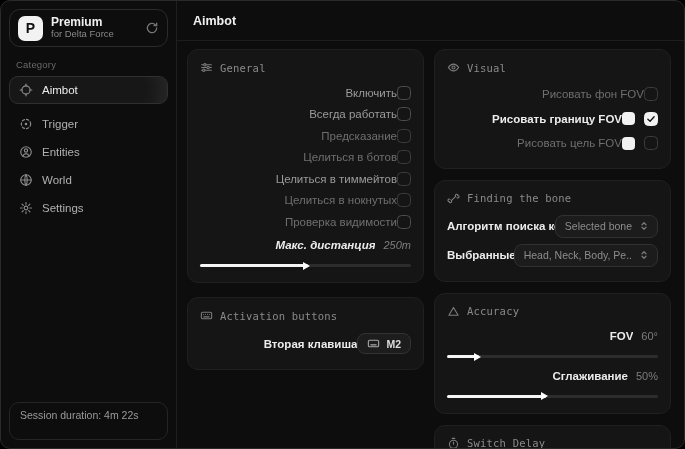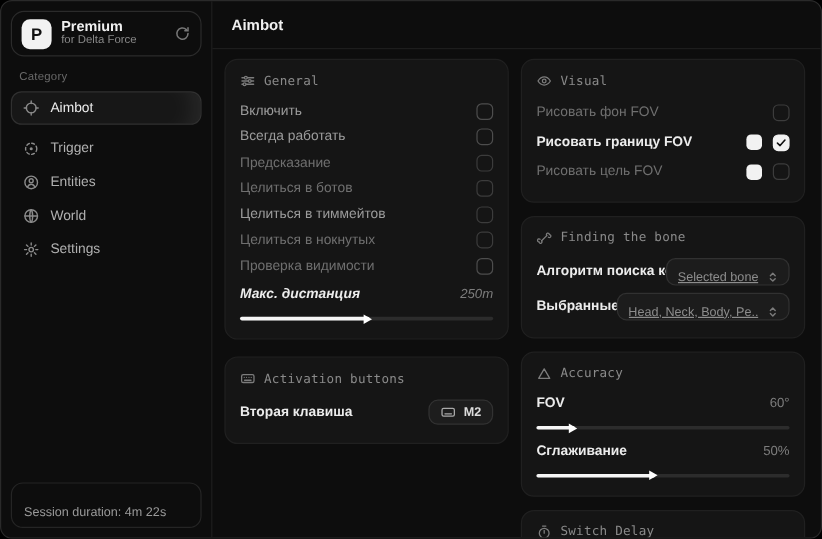--- a/index.html
+++ b/index.html
@@ -64,21 +64,21 @@
     color: #ececec;
     box-shadow: inset -20px 0 24px -18px rgba(255,255,255,0.10);
     margin-bottom: 6px;
   }
   .nav-item .nav-icon { width: 14px; height: 14px; color: #8a8a8a; flex: 0 0 14px; }
   .nav-item .nav-icon svg { width: 14px; height: 14px; display: block; }
   .session-box {
     position: absolute; left: 8px; right: 8px; bottom: 8px;
     border: 1px solid #252525; border-radius: 10px;
     height: 38px;
-    display: flex; align-items: flex-end;
+    display: flex; align-items: flex-start;
     padding: 6px 10px;
     font-size: 10.5px; color: #9a9a9a;
   }
   
   .main { flex: 1; display: flex; flex-direction: column; min-width: 0; }
   .main-header {
     height: 40px; flex: 0 0 40px;
     display: flex; align-items: center;
     padding: 0 16px;
     border-bottom: 1px solid #1d1d1d;
@@ -106,21 +106,21 @@
     letter-spacing: .2px;
   }
   .card-header .hdr-icon { width: 13px; height: 13px; color: #7c7c7c; flex: 0 0 13px; }
   .card-header .hdr-icon svg { width: 13px; height: 13px; display: block; }
   
   .row {
     display: flex; align-items: center;
     height: 21.5px;
     font-size: 11.5px;
   }
-  .row .lbl { flex: 1; color: #9b9b9b; white-space: nowrap; overflow: hidden; }
+  .row .lbl { flex: 1; color: #9b9b9b; white-space: nowrap; overflow: hidden; text-align: right; }
   .row .lbl.dim { color: #6f6f6f; }
   .row .lbl.strong { color: #ececec; font-weight: bold; }
   .row .val { font-size: 11px; color: #7d7d7d; margin-left: 8px; white-space: nowrap; }
   .vrow { height: 24.5px; }
   
   .checkbox {
     width: 14px; height: 14px;
     border: 1.4px solid #4d4d4d;
     border-radius: 4.5px;
     flex: 0 0 14px;
@@ -163,31 +163,30 @@
     border: 1px solid #323232;
     border-radius: 8px;
     padding: 3px 9px;
     font-size: 10.5px; font-weight: bold; color: #dcdcdc;
   }
   .key-btn .kb-icon { width: 13px; height: 13px; color: #a9a9a9; }
   .key-btn .kb-icon svg { width: 13px; height: 13px; display: block; }
   
   .dd-row { height: 27px; }
   .dropdown {
-    display: inline-flex; align-items: flex-end; gap: 6px;
+    display: inline-flex; align-items: center; gap: 6px;
     background: #1c1c1c;
     border: 1px solid #313131;
     border-radius: 8px;
     height: 23px;
     padding: 0 7px 0 9px;
     font-size: 10.5px; color: #8d8d8d;
     max-width: 158px;
     white-space: nowrap; overflow: hidden;
     flex: 0 0 auto;
-    text-decoration: underline;
   }
   .dropdown .dd-text { overflow: hidden; text-overflow: ellipsis; }
   .dropdown .dd-icon { width: 12px; height: 12px; color: #7a7a7a; flex: 0 0 12px; }
   .dropdown .dd-icon svg { width: 12px; height: 12px; display: block; }
   .mt2 { margin-top: 2px; }
 </style>
 </head>
 <body>
 
 <div class="window">

